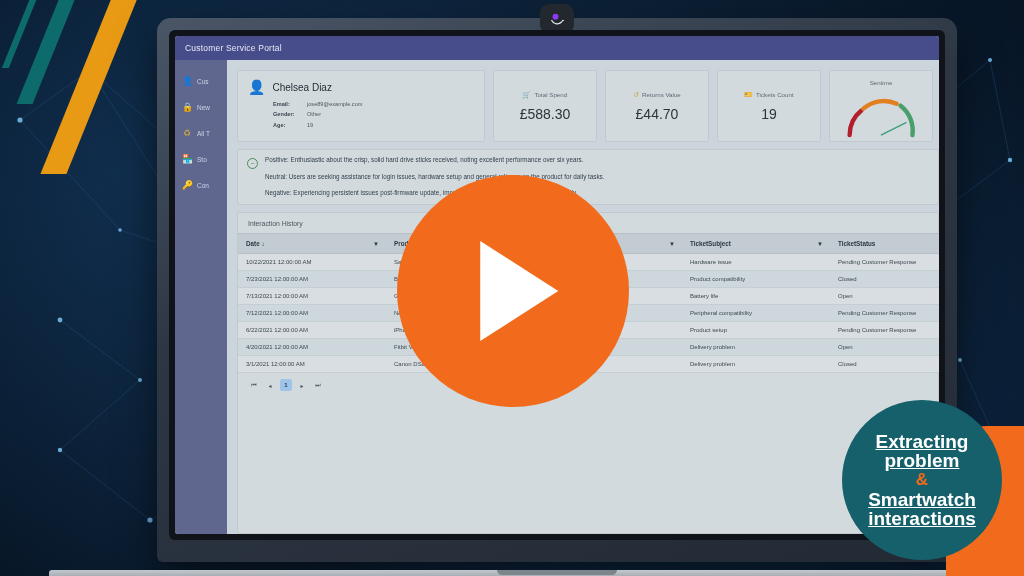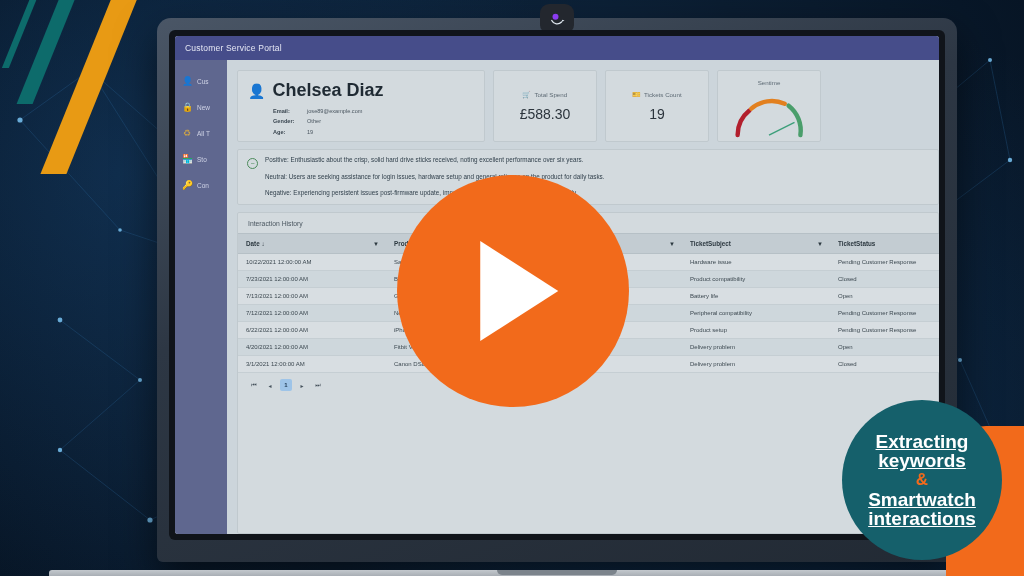--- a/index.html
+++ b/index.html
@@ -77,21 +77,21 @@
   
   #content { flex:1; background:#ccd5db; padding:10px 0 0 10px; min-width:0;
              display:flex; flex-direction:column; gap:7px; overflow:hidden; }
 
   
   #cards-row { display:flex; gap:8px; height:72px; flex:0 0 72px; }
   .card { background:#d3dade; border:1px solid #c0c9ce; border-radius:2px; }
   #profile-card { flex:0 0 248px; padding:9px 10px; }
   .prof-head { display:flex; align-items:center; gap:7px; }
   .prof-avatar { font-size:14px; color:#2e6fb7; line-height:1; }
-  .prof-name { font-size:18px; font-weight:bold; color:#1f2a33; }
+  .prof-name { font-size:10px; font-weight:normal; color:#1f2a33; }
   .prof-rows { margin-top:5px; margin-left:25px; }
   .prof-row { display:flex; font-size:5.6px; color:#3a4650; line-height:1.85; }
   .prof-row .k { width:34px; font-weight:bold; }
   .prof-row .v { color:#4a5660; }
 
   .kpi { flex:0 0 104px; display:flex; flex-direction:column;
          align-items:center; justify-content:center; gap:7px; }
   .kpi-label { font-size:6.2px; color:#5d6a74; display:flex; align-items:center; gap:3px; }
   .kpi-label .ico { color:#c8a03c; font-size:7px; }
   .kpi-value { font-size:14px; color:#2b343c;text-align:center; }
@@ -271,20 +271,27 @@
               </div>
 
               <div class="card kpi">
                 <div class="kpi-label">
                   <span class="ico">🛒</span>
                   <span>Total Spend</span>
                 </div>
                 <div class="kpi-value">£588.30</div>
               </div>
 
+              <div class="card kpi">
+                <div class="kpi-label">
+                  <span class="ico">↺</span>
+                  <span>Returns Value</span>
+                </div>
+                <div class="kpi-value">£44.70</div>
+              </div>
 
               <div class="card kpi">
                 <div class="kpi-label">
                   <span class="ico">🎫</span>
                   <span>Tickets Count</span>
                 </div>
                 <div class="kpi-value">19</div>
               </div>
 
               <div class="card" id="gauge-card">
@@ -413,17 +420,17 @@
 </div>
 
 <div id="play-wrap">
   <div id="play-circle"></div>
   <div id="play-tri"></div>
 </div>
 
 <div id="corner-orange"></div>
 <div id="badge">
   <div class="bl">Extracting</div>
-  <div class="bl">keywords</div>
+  <div class="bl">problem</div>
   <div class="amp">&amp;</div>
   <div class="bl">Smartwatch</div>
   <div class="bl">interactions</div>
 </div>
 
 </body></html>

